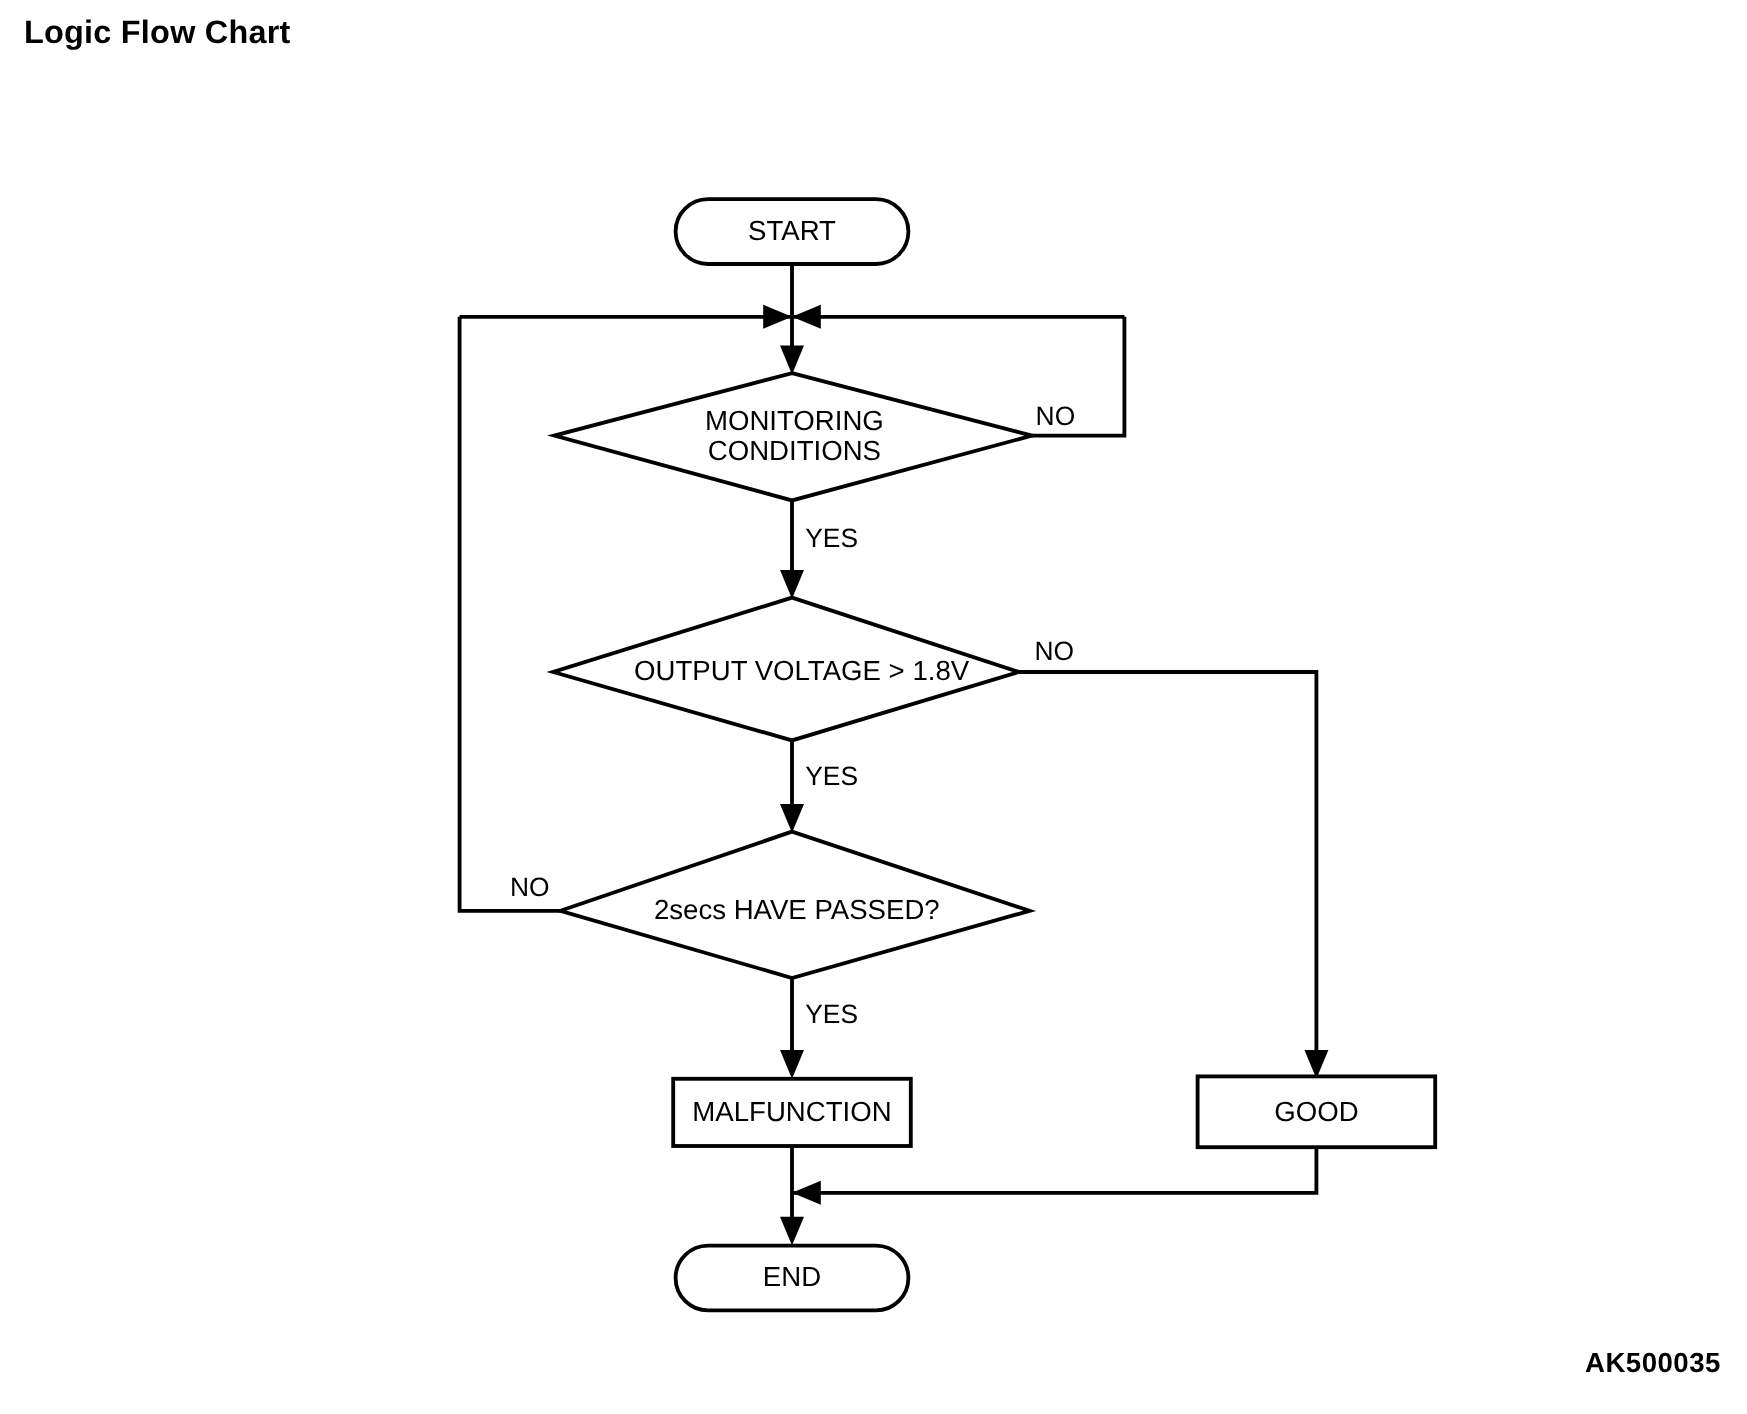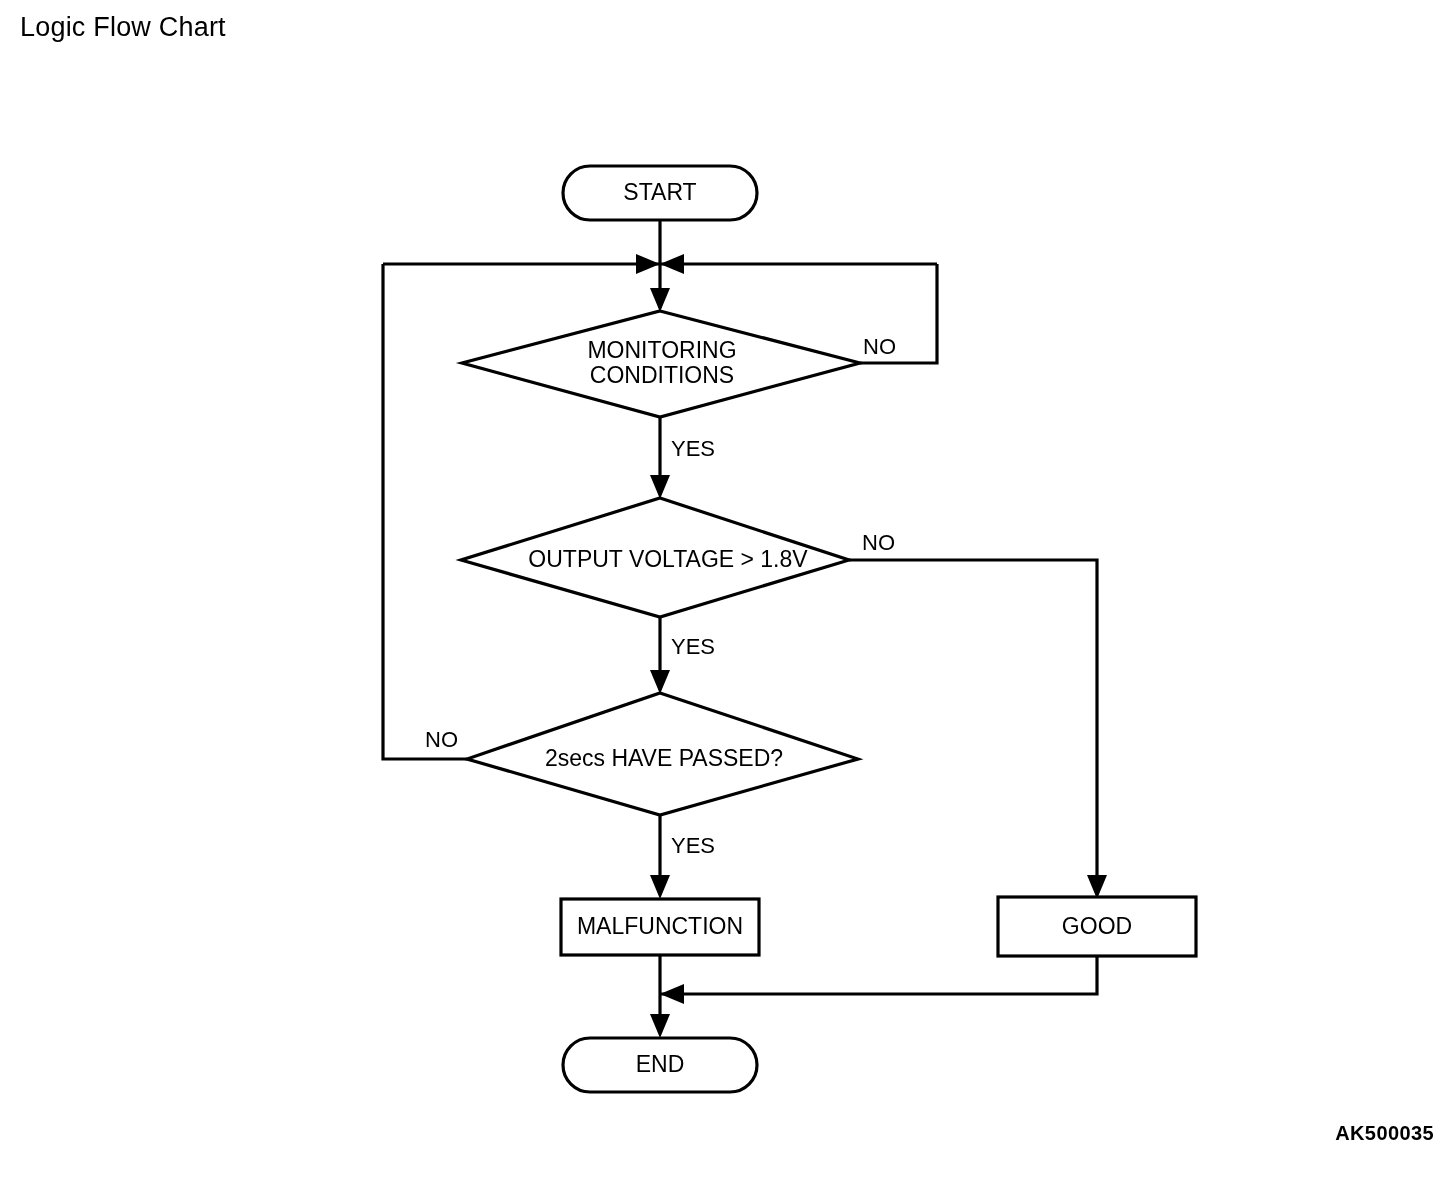--- a/index.html
+++ b/index.html
@@ -14,29 +14,29 @@
     position: relative;
     font-family: "Liberation Sans", sans-serif;
     color: #000000;
     overflow: hidden;
   }
   #page-title {
     position: absolute;
     left: 20px;
     top: 12px;
     font-size: 27px;
-    font-weight: normal;
+    font-weight: bold;
     letter-spacing: 0.2px;
     white-space: nowrap;
   }
   #figure-code {
     position: absolute;
     right: 22px;
     top: 1122px;
-    font-size: 20px;
+    font-size: 23px;
     font-weight: bold;
     letter-spacing: 0.4px;
     white-space: nowrap;
   }
   #flow-canvas {
     position: absolute;
     left: 0;
     top: 0;
     width: 1456px;
     height: 1178px;

